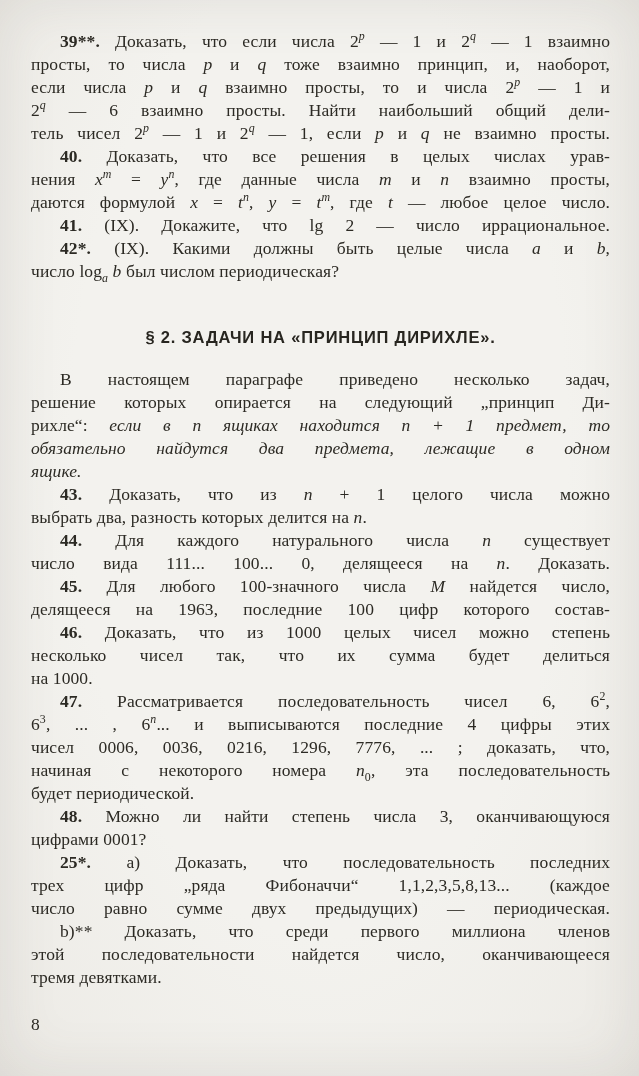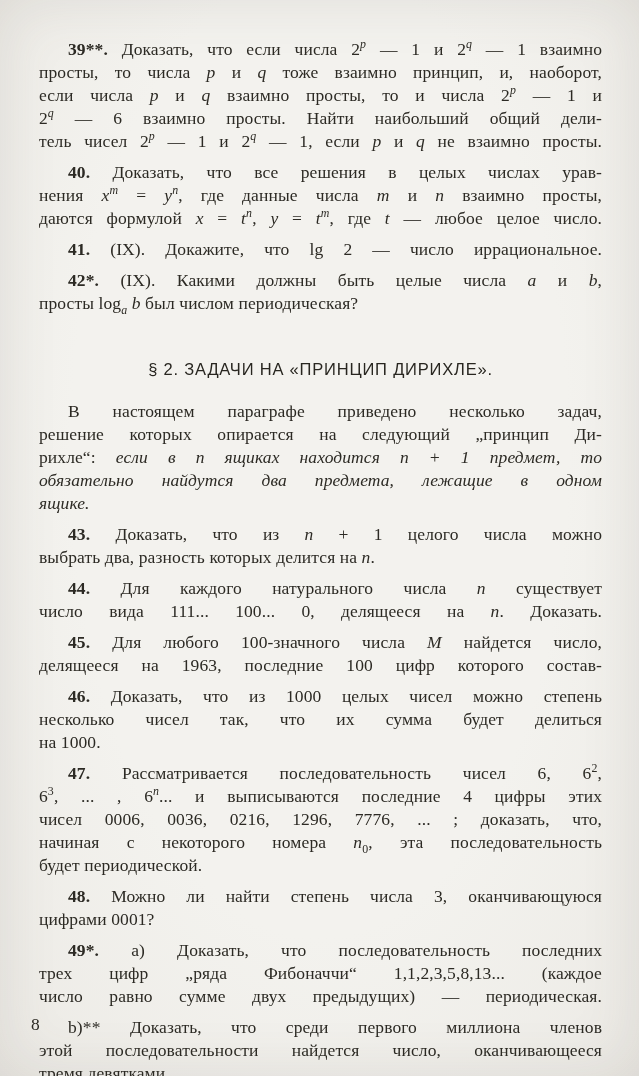--- a/index.html
+++ b/index.html
@@ -10,32 +10,32 @@
   }
   .page{
     position:relative;width:639px;height:1076px;overflow:hidden;
     background:radial-gradient(ellipse at 50% 42%, #f3f2ee 55%, #eceae5 100%);
     color:#2c2a24;
     box-shadow:inset 0 0 60px rgba(90,85,70,0.12);
   }
   .text-column{
     position:absolute;left:31px;top:30px;width:579px;
   }
-  .para{margin:8px;padding:0;}
+  .para{margin:0;padding:0;}
   .line{
     font-size:17.5px;line-height:23px;
     text-align:justify;text-align-last:justify;
     letter-spacing:0.1px;
     white-space:normal;
   }
   .line.end{text-align-last:left;}
   .line.indent{text-indent:29px;}
   .heading{
     font-family:"Liberation Sans","DejaVu Sans",sans-serif;
-    font-weight:normal;font-size:16.5px;line-height:21px;
+    font-weight:bold;font-size:16.5px;line-height:21px;
     letter-spacing:0.8px;
     text-align:center;text-align-last:center;
     margin:44px 0 20px 0;
     color:#282620;
   }
   sup,sub{font-size:68%;line-height:0;}
   sup{vertical-align:super;}
   sub{vertical-align:sub;}
   .it{font-style:italic;}
   .bd{font-weight:bold;}
@@ -59,21 +59,21 @@
       <div class="para">
         <div class="line indent"><span class="bd">40.</span><span> Доказать, что все решения в целых числах урав-</span></div>
         <div class="line"><span>нения </span><span class="it">x</span><sup class="it">m</sup><span> = </span><span class="it">y</span><sup class="it">n</sup><span>, где данные числа </span><span class="it">m</span><span> и </span><span class="it">n</span><span> взаимно просты,</span></div>
         <div class="line"><span>даются формулой </span><span class="it">x</span><span> = </span><span class="it">t</span><sup class="it">n</sup><span>, </span><span class="it">y</span><span> = </span><span class="it">t</span><sup class="it">m</sup><span>, где </span><span class="it">t</span><span> — любое целое число.</span></div>
       </div>
       <div class="para">
         <div class="line indent"><span class="bd">41.</span><span> (IX). Докажите, что lg 2 — число иррациональное.</span></div>
       </div>
       <div class="para">
         <div class="line indent"><span class="bd">42*.</span><span> (IX). Какими должны быть целые числа </span><span class="it">a</span><span> и </span><span class="it">b</span><span>,</span></div>
-        <div class="line end"><span>просты log</span><sub class="it">a</sub><span> </span><span class="it">b</span><span> был числом периодическая?</span></div>
+        <div class="line end"><span>число log</span><sub class="it">a</sub><span> </span><span class="it">b</span><span> был числом периодическая?</span></div>
       </div>
       <div class="heading">§ 2. ЗАДАЧИ НА «ПРИНЦИП ДИРИХЛЕ».</div>
       <div class="para">
         <div class="line indent"><span>В настоящем параграфе приведено несколько задач,</span></div>
         <div class="line"><span>решение которых опирается на следующий „принцип Ди-</span></div>
         <div class="line"><span>рихле“: </span><span class="it">если в n ящиках находится n + 1 предмет, то</span></div>
         <div class="line"><span class="it">обязательно найдутся два предмета, лежащие в одном</span></div>
         <div class="line end"><span class="it">ящике.</span></div>
       </div>
       <div class="para">
@@ -98,21 +98,21 @@
         <div class="line"><span>6</span><sup>3</sup><span>, ... , 6</span><sup class="it">n</sup><span>... и выписываются последние 4 цифры этих</span></div>
         <div class="line"><span>чисел 0006, 0036, 0216, 1296, 7776, ... ; доказать, что,</span></div>
         <div class="line"><span>начиная с некоторого номера </span><span class="it">n</span><sub>0</sub><span>, эта последовательность</span></div>
         <div class="line end"><span>будет периодической.</span></div>
       </div>
       <div class="para">
         <div class="line indent"><span class="bd">48.</span><span> Можно ли найти степень числа 3, оканчивающуюся</span></div>
         <div class="line end"><span>цифрами 0001?</span></div>
       </div>
       <div class="para">
-        <div class="line indent"><span class="bd">49*.</span><span> а) Доказать, что последовательность последних</span></div>
+        <div class="line indent"><span class="bd">25*.</span><span> а) Доказать, что последовательность последних</span></div>
         <div class="line"><span>трех цифр „ряда Фибоначчи“ 1,1,2,3,5,8,13... (каждое</span></div>
         <div class="line"><span>число равно сумме двух предыдущих) — периодическая.</span></div>
       </div>
       <div class="para">
         <div class="line indent"><span>b)** Доказать, что среди первого миллиона членов</span></div>
         <div class="line"><span>этой последовательности найдется число, оканчивающееся</span></div>
         <div class="line end"><span>тремя девятками.</span></div>
       </div>
     </div>
   <div class="page-number">8</div>

